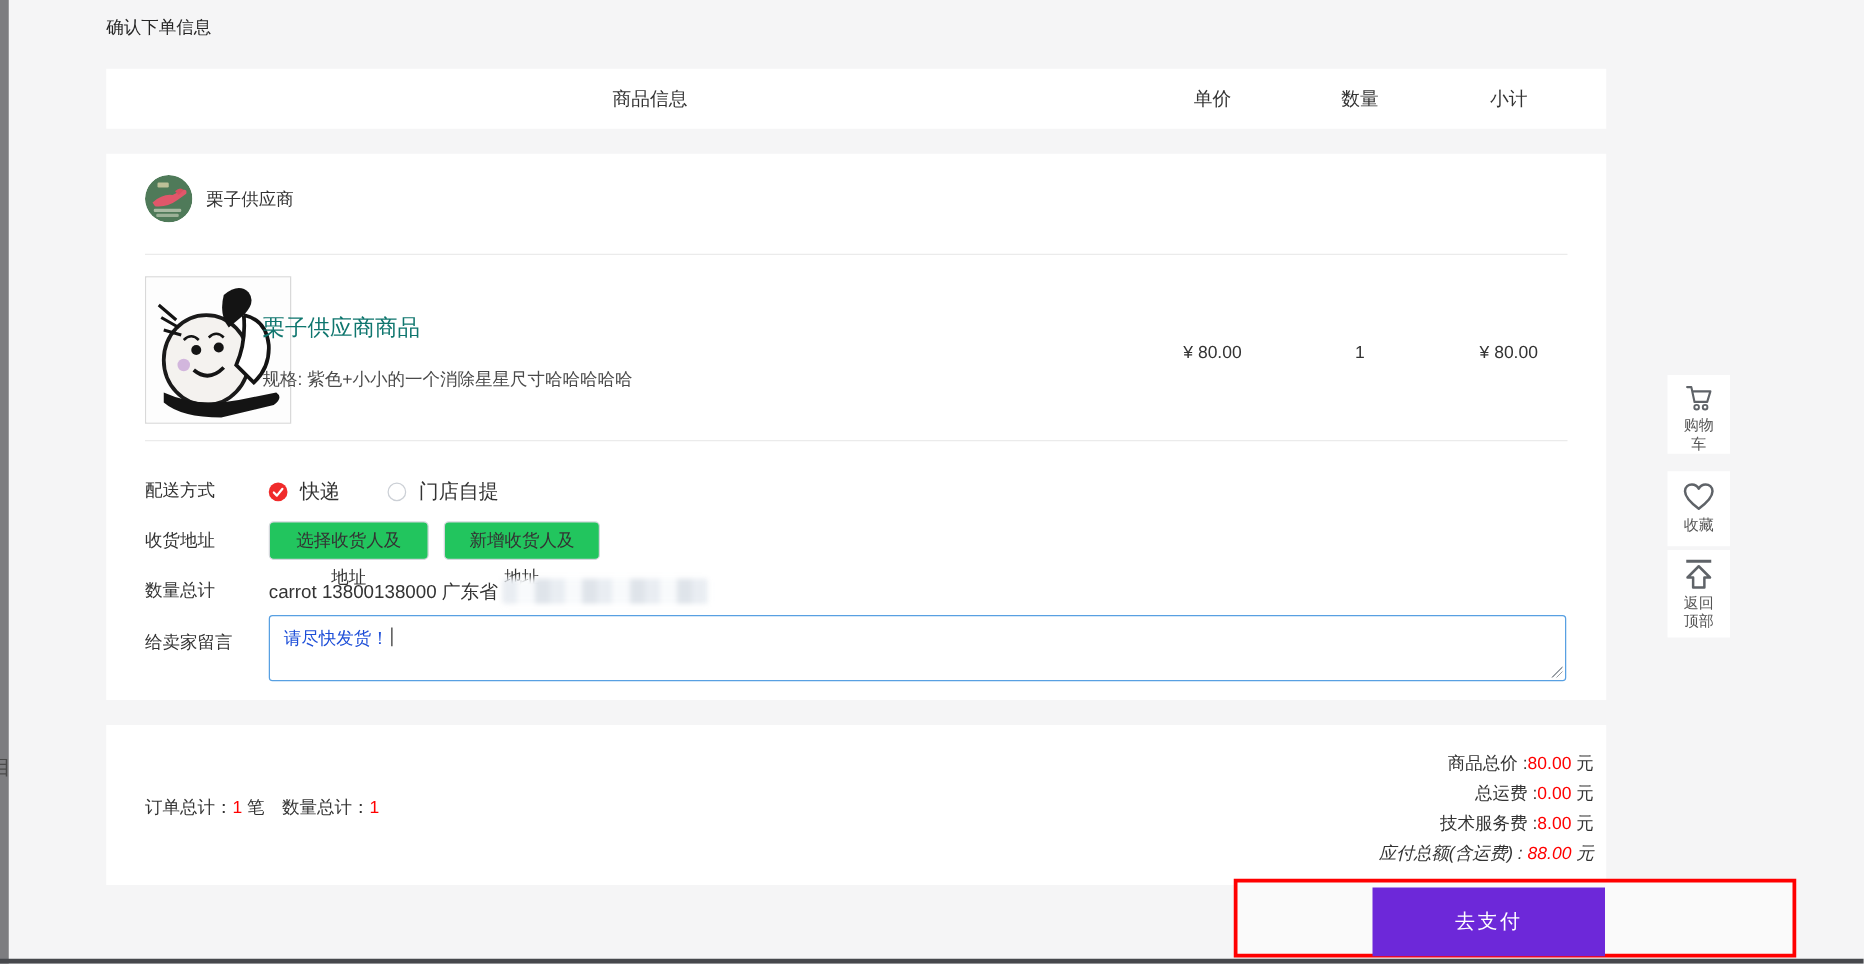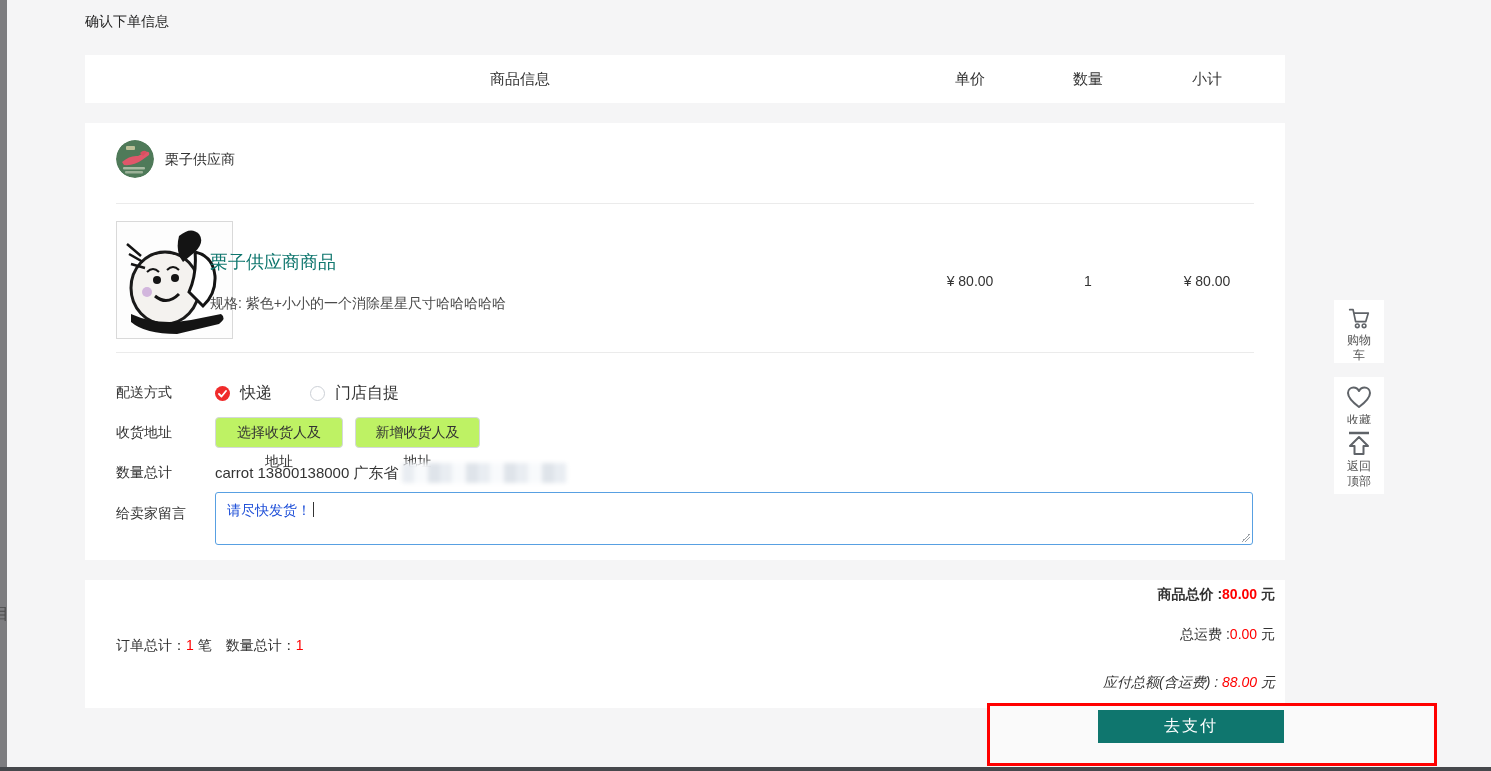--- a/index.html
+++ b/index.html
@@ -34,48 +34,48 @@
   .product-spec { position:absolute; left:125px; top:172px; font-size:14px; color:#4a4a4a; }
   .cell { position:absolute; top:150px; font-size:14px; color:#333; text-align:center; }
 
   .form-label { position:absolute; left:31px; font-size:14px; color:#333; }
   .radio-row { position:absolute; left:130px; top:260px; display:flex; align-items:center; gap:10px; font-size:16px; }
   .radio { width:15px; height:15px; border-radius:50%; display:inline-flex; align-items:center; justify-content:center; }
   .radio.checked { background:#f02b2b; }
   .radio.unchecked { background:#fff; border:1px solid #ccd0d6; }
   .radio-label { margin-right:28px; color:#333; }
 
-  .addr-btn { position:absolute; top:294px; height:31px; background:#bef264; border:1px solid #d4d7dc; border-radius:4px; font-size:14px; color:#333; padding:0 16px; line-height:29px; text-align:center; }
+  .addr-btn { position:absolute; top:294px; height:31px; background:#22c55e; border:1px solid #d4d7dc; border-radius:4px; font-size:14px; color:#333; padding:0 16px; line-height:29px; text-align:center; }
   .addr-btn.b1 { left:130px; width:128px; }
   .addr-btn.b2 { left:270px; width:125px; }
 
   .selected-addr { position:absolute; left:130px; top:340px; font-size:15px; color:#333; display:flex; align-items:center; }
   .addr-blur { display:inline-block; width:165px; height:20px; margin-left:4px; border-radius:2px;
     background:repeating-linear-gradient(90deg,#e9edf2 0 12px,#f8fafc 12px 26px,#dfe4ea 26px 38px);
     filter:blur(2px); }
 
   .msg-box { position:absolute; left:130px; top:369px; width:1038px; height:53px; background:#fff;
     border:1px solid #58a0e2; border-radius:3px; font-size:14px; color:#1d4ed8; padding:9px 11px; cursor:text; }
   .caret { display:inline-block; width:1px; height:15px; background:#333; vertical-align:-2px; margin-left:2px; }
   .resize-grip { position:absolute; right:2px; bottom:2px; width:9px; height:9px;
     background:linear-gradient(135deg,transparent 0 50%,#9aa0a6 50% 56%,transparent 56% 70%,#9aa0a6 70% 76%,transparent 76%); }
 
   .order-totals { position:absolute; left:31px; top:57px; font-size:14px; color:#333; }
   .red { color:#ff0000; }
   .sum-line { position:absolute; right:10px; width:500px; text-align:right; font-size:14px; color:#333; }
-  .sl0{top:6px;font-weight:bold;} .sl1{top:46px;} .sl2{top:70px;} .sl3{top:94px;font-style:italic;}
+  .sl0{top:22px;} .sl1{top:46px;} .sl2{top:70px;} .sl3{top:94px;font-style:italic;}
 
   .pay-annotation { position:absolute; left:987px; top:703px; width:450px; height:63px; border:3px solid #ff0000; background:#fafafa; }
-  .pay-button { position:absolute; left:1098px; top:710px; width:186px; height:33px; background:#0f766e; color:#fff;
+  .pay-button { position:absolute; left:1098px; top:710px; width:186px; height:55px; background:#6d28d9; color:#fff;
     font-size:16px; border:none; display:flex; align-items:center; justify-content:center; letter-spacing:2px; cursor:pointer; }
 
   .side-box { position:absolute; left:1334px; width:50px; background:#fff; display:flex; flex-direction:column; align-items:center; }
   .sb1 { top:300px; height:63px; padding-top:8px; }
   .sb2 { top:377px; height:60px; padding-top:8px; }
-  .sb3 { top:424px; height:70px; padding-top:6px; }
+  .sb3 { top:440px; height:70px; padding-top:6px; }
   .side-label { font-size:12px; color:#555; margin-top:3px; text-align:center; width:26px; line-height:15px; }
   .icon-svg { display:block; }
 </style>
 </head>
 <body>
 
 <div class="page">
 
   <div class="left-strip"></div>
   <div class="left-artifact">目</div>
@@ -158,20 +158,23 @@
   <div class="card summary-card">
     <div class="order-totals">
       <span>订单总计：</span><span class="red">1</span><span> 笔</span><span>　数量总计：</span><span class="red">1</span>
     </div>
     <div class="sum-line sl0">
       <span>商品总价 :</span><span class="red">80.00</span><span> 元</span>
     </div>
     <div class="sum-line sl1">
       <span>总运费 :</span><span class="red">0.00</span><span> 元</span>
     </div>
+    <div class="sum-line sl2">
+      <span>技术服务费 :</span><span class="red">8.00</span><span> 元</span>
+    </div>
     <div class="sum-line sl3">
       <span>应付总额(含运费) : </span><span class="red">88.00</span><span> 元</span>
     </div>
   </div>
 
   <div class="pay-annotation"></div>
   <button class="pay-button">去支付</button>
 
   <div class="side-box sb1">
     <svg class="icon-svg" width="28" height="26" viewBox="0 0 28 26">

